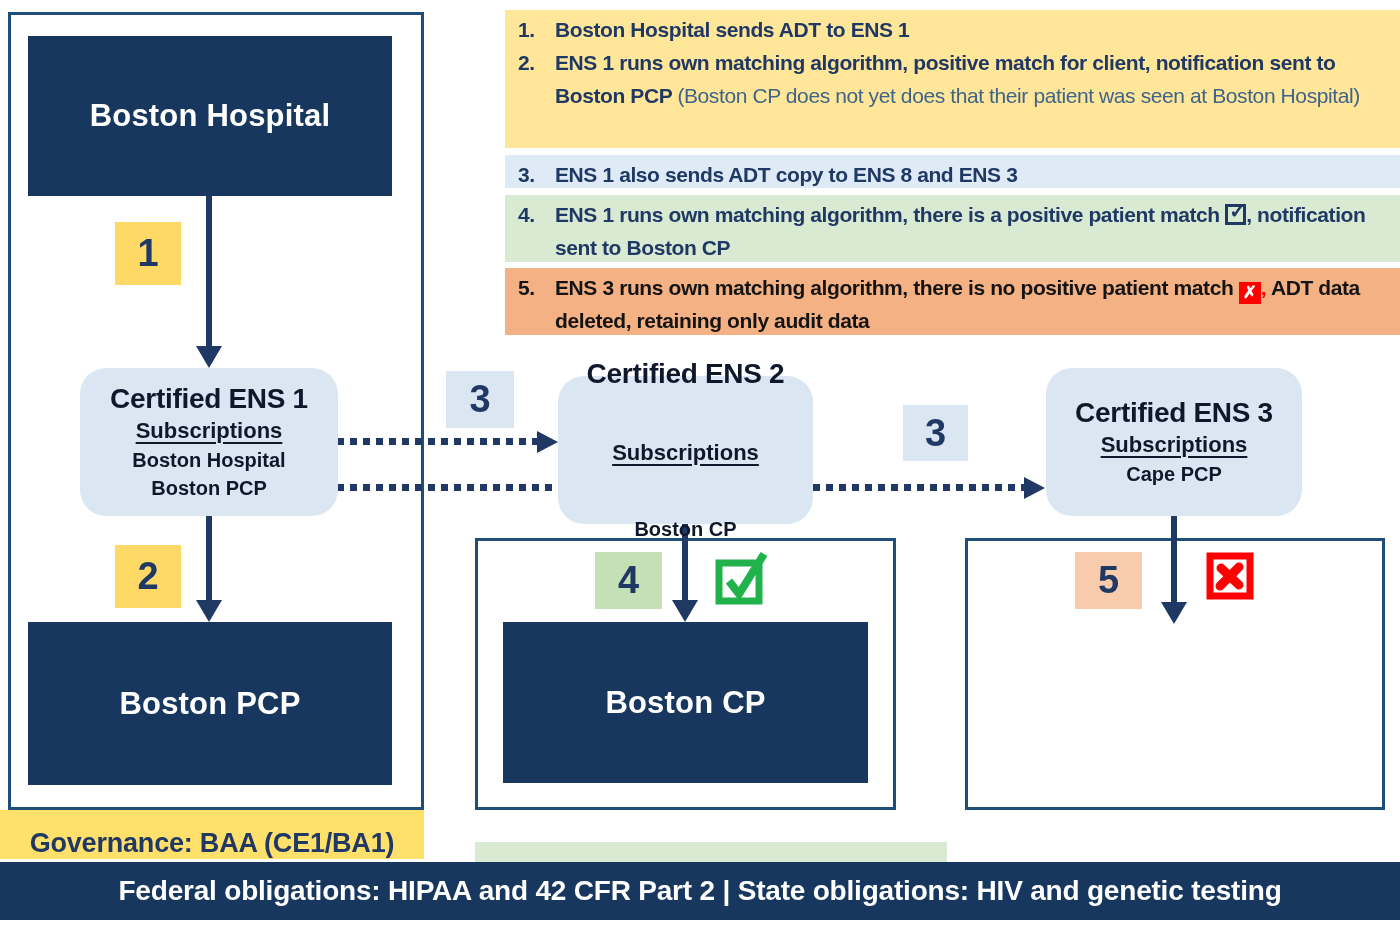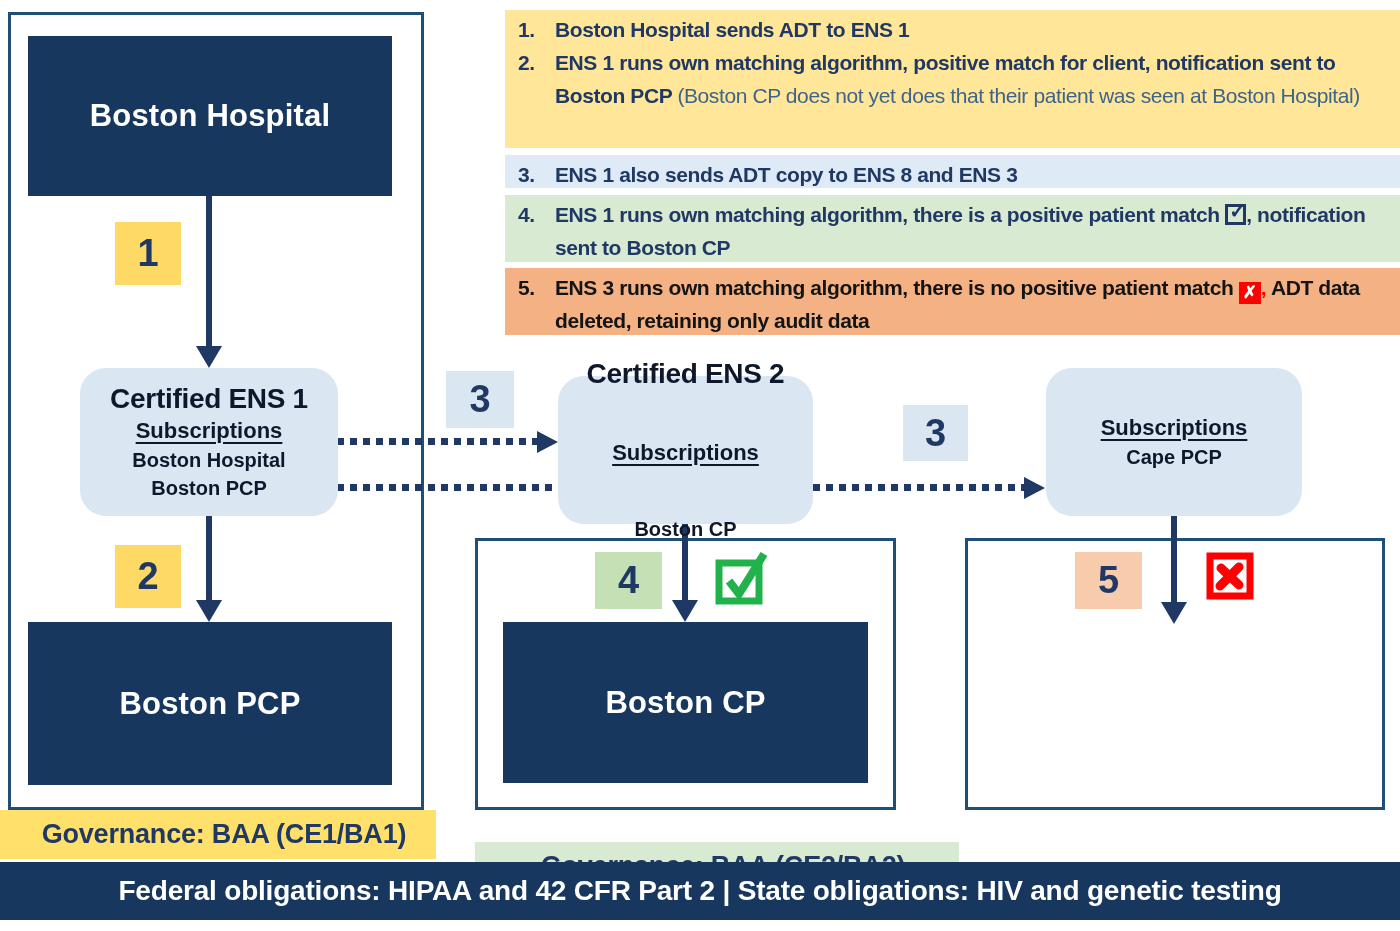--- a/index.html
+++ b/index.html
@@ -38,22 +38,22 @@
     border-top:22px solid #1F3864;z-index:2;}
   .dotline{position:absolute;height:7px;z-index:2;
     background:repeating-linear-gradient(90deg,#1F3864 0 7px,transparent 7px 13px);}
   .dothead{position:absolute;width:0;height:0;border-top:11px solid transparent;border-bottom:11px solid transparent;
     border-left:21px solid #1F3864;z-index:2;}
 
   
   .bigicon{position:absolute;z-index:4;}
 
   
-  .govbar{position:absolute;top:810px;height:49px;display:flex;align-items:center;justify-content:center;
-    color:#1F3864;font-size:27px;font-weight:600;z-index:1;letter-spacing:-.2px;padding-left:12px;}
+  .govbar{position:absolute;top:810px;height:49px;display:flex;align-items:flex-end;justify-content:center;
+    color:#1F3864;font-size:27px;font-weight:600;z-index:1;letter-spacing:-.2px;}
   .govbar-left{left:0;width:424px;background:#FFE06B;}
   .govbar-mid{left:475px;width:472px;background:#D9EAD3;margin-top:32px;}
   .govbar-right{left:965px;width:420px;background:#F8CBAD;}
 
   
   .noteblock{position:absolute;left:505px;width:895px;box-sizing:border-box;padding:3px 6px 3px 0;z-index:1;}
   .nb-yellow{top:10px;height:138px;background:#FFE699;}
   .nb-blue{top:155px;height:33px;background:#DEEAF6;}
   .nb-green{top:195px;height:67px;background:#D9EAD3;}
   .nb-salmon{top:268px;height:67px;background:#F4B183;}
@@ -148,20 +148,21 @@
   </div>
 
   <div class="varrow-line" style="left:682px;top:516px;height:85px;"></div>
   <div class="varrow-head" style="left:672px;top:600px;"></div>
 
   <div class="navybox" style="left:503px;top:622px;width:365px;height:161px;">
     <span>Boston CP</span>
   </div>
 
   <div class="ensbox" style="left:1046px;top:368px;width:256px;">
+    <div class="ens-title">Certified ENS 3</div>
     <div class="ens-sub">Subscriptions</div>
     <div class="ens-line">Cape PCP</div>
   </div>
 
   <div class="steplabel salmon" style="left:1075px;top:552px;width:67px;height:57px;">
     <span>5</span>
   </div>
 
   <div class="bigicon" style="left:1206px;top:552px;width:48px;height:48px;">
     <svg width="48" height="48" viewBox="0 0 48 48">

